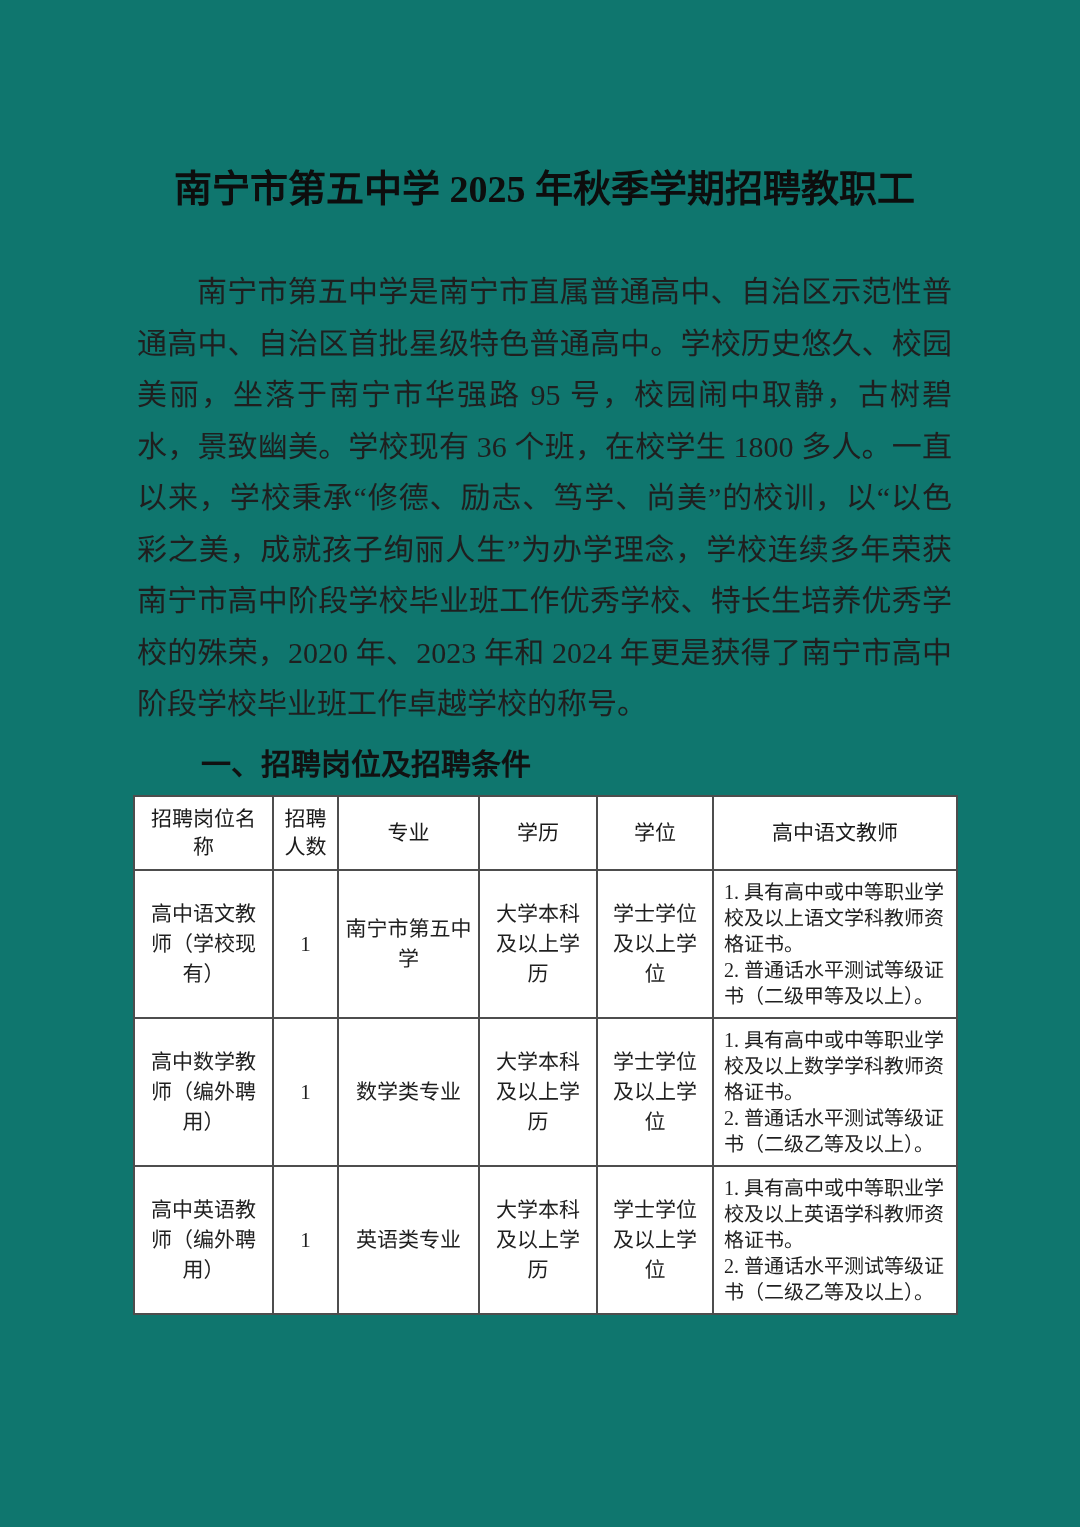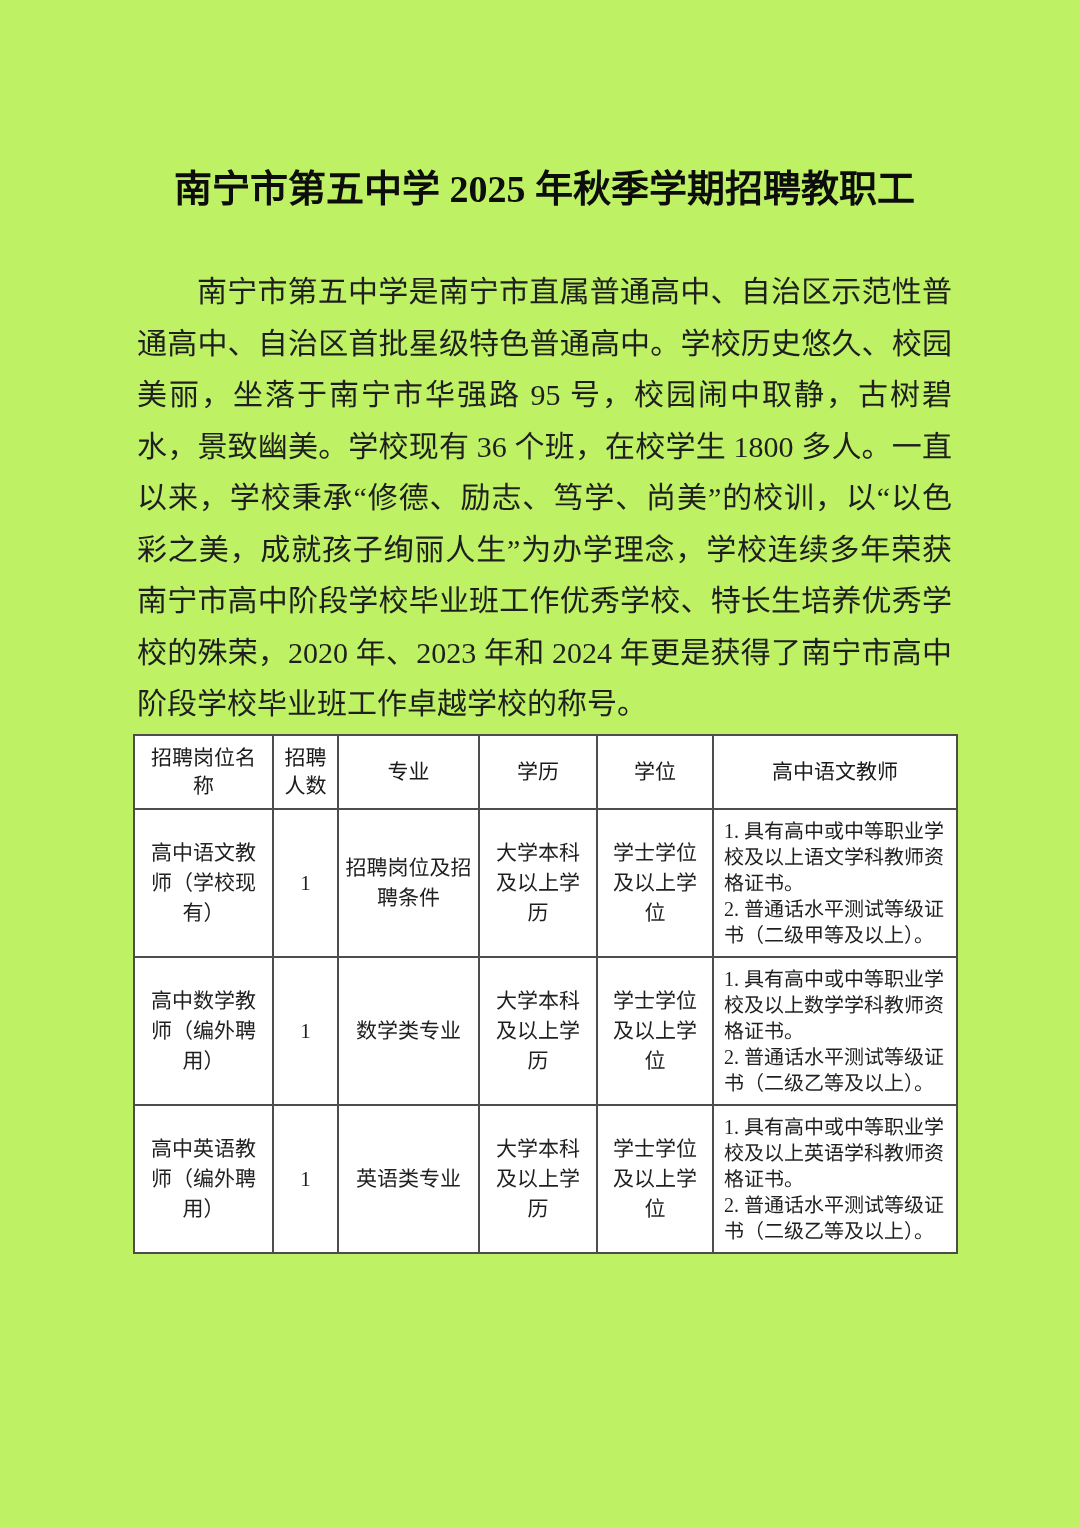--- a/index.html
+++ b/index.html
@@ -4,21 +4,21 @@
 <style>
   html, body {
     margin: 0;
     padding: 0;
     background: #ffffff;
   }
   .page {
     position: relative;
     width: 1080px;
     min-height: 1527px;
-    background: #bef264;
+    background: #0f766e;
     box-sizing: border-box;
     padding: 158px 124px 36px 133px;
     color: #1a1a1a;
     font-family: "Liberation Serif", "DejaVu Serif", serif;
   }
   .content {
     width: 823px;
   }
   .doc-title {
     margin: 0 0 46px 0;
@@ -101,20 +101,21 @@
 
 <div class="page">
   <div class="content">
 
     <h1 class="doc-title">
       <span class="title-line">南宁市第五中学 2025 年秋季学期招聘教职工</span>
     </h1>
 
     <p class="body-para">南宁市第五中学是南宁市直属普通高中、自治区示范性普通高中、自治区首批星级特色普通高中。学校历史悠久、校园美丽，坐落于南宁市华强路 95 号，校园闹中取静，古树碧水，景致幽美。学校现有 36 个班，在校学生 1800 多人。一直以来，学校秉承“修德、励志、笃学、尚美”的校训，以“以色彩之美，成就孩子绚丽人生”为办学理念，学校连续多年荣获南宁市高中阶段学校毕业班工作优秀学校、特长生培养优秀学校的殊荣，2020 年、2023 年和 2024 年更是获得了南宁市高中阶段学校毕业班工作卓越学校的称号。</p>
 
+    <h2 class="section-heading">一、招聘岗位及招聘条件</h2>
 
     <table class="recruit-table">
       <colgroup>
         <col class="c-position">
         <col class="c-count">
         <col class="c-major">
         <col class="c-edu">
         <col class="c-degree">
         <col class="c-quals">
       </colgroup>
@@ -125,21 +126,21 @@
           <th>专业</th>
           <th>学历</th>
           <th>学位</th>
           <th>高中语文教师</th>
         </tr>
       </thead>
       <tbody>
         <tr>
           <td>高中语文教师（学校现有）</td>
           <td>1</td>
-          <td>招聘岗位及招聘条件</td>
+          <td>南宁市第五中学</td>
           <td>大学本科及以上学历</td>
           <td>学士学位及以上学位</td>
           <td class="quals-cell">1. 具有高中或中等职业学校及以上语文学科教师资格证书。
 2. 普通话水平测试等级证书（二级甲等及以上）。</td>
         </tr>
         <tr>
           <td>高中数学教师（编外聘用）</td>
           <td>1</td>
           <td>数学类专业</td>
           <td>大学本科及以上学历</td>

